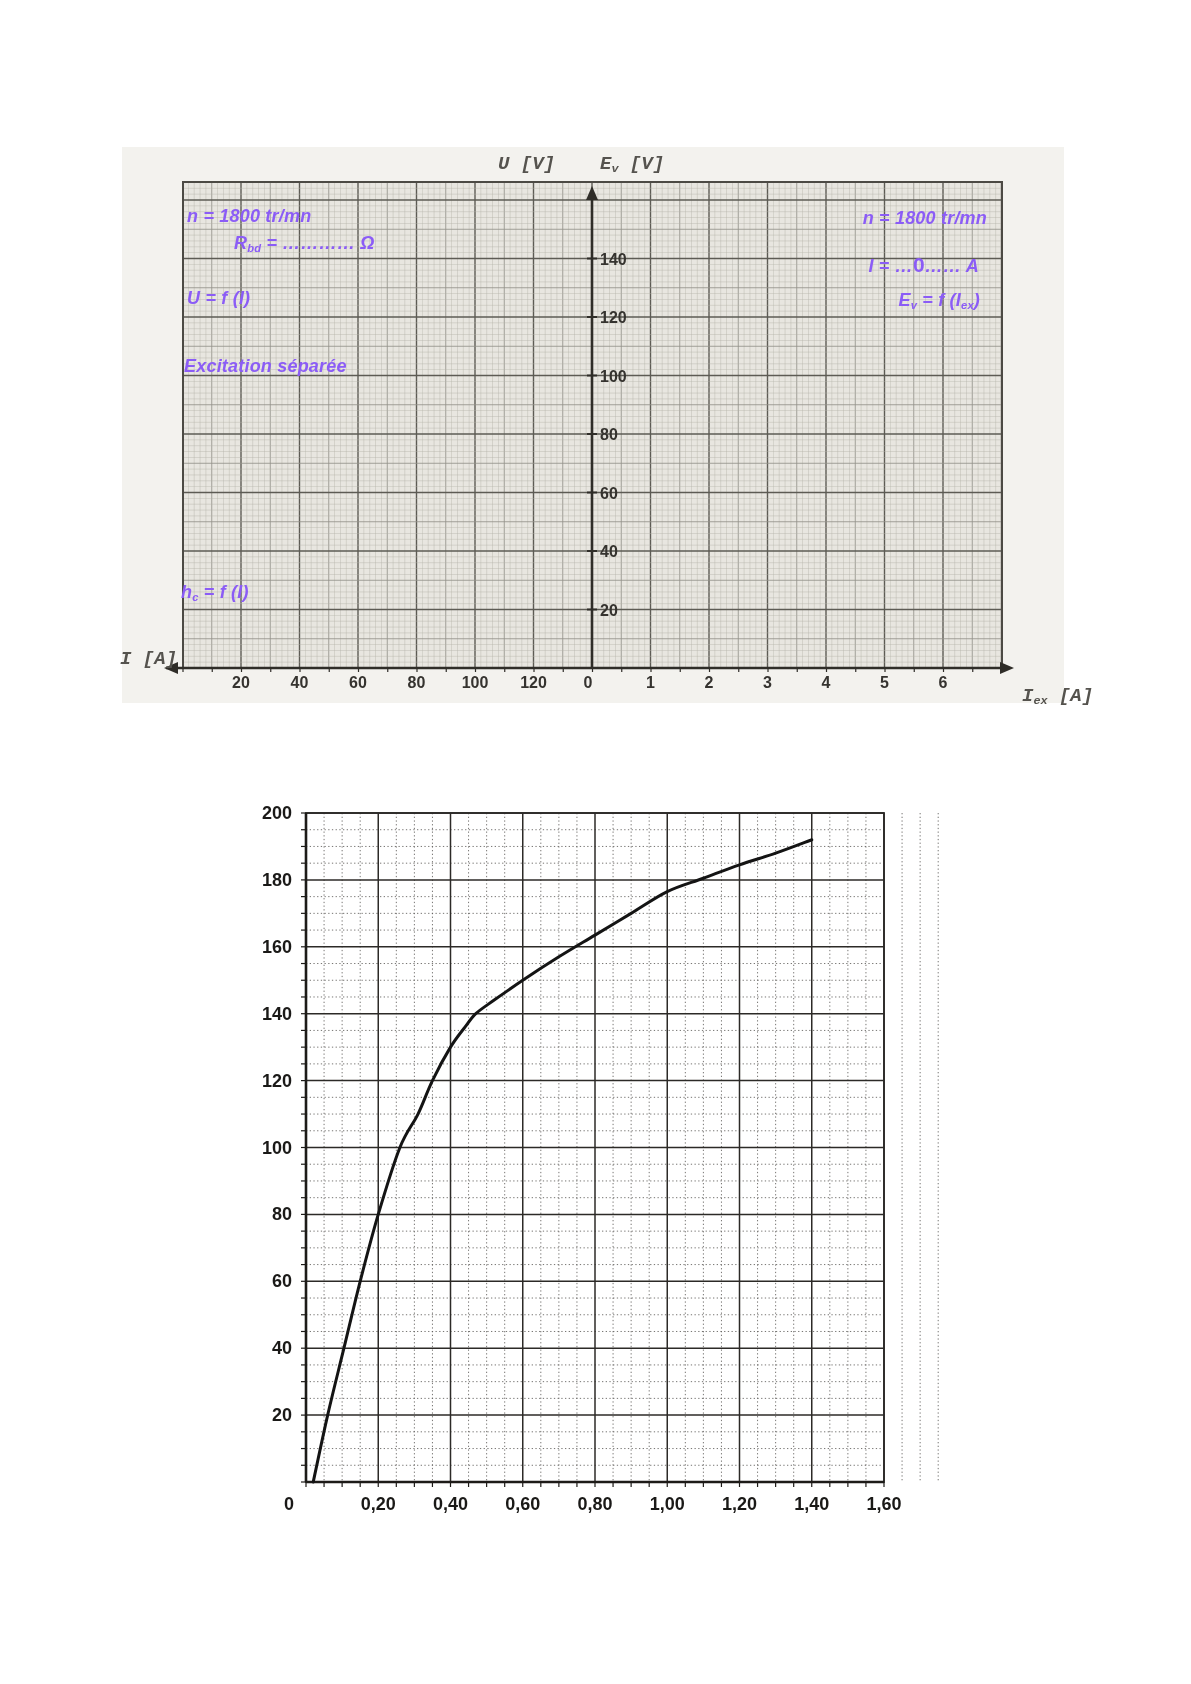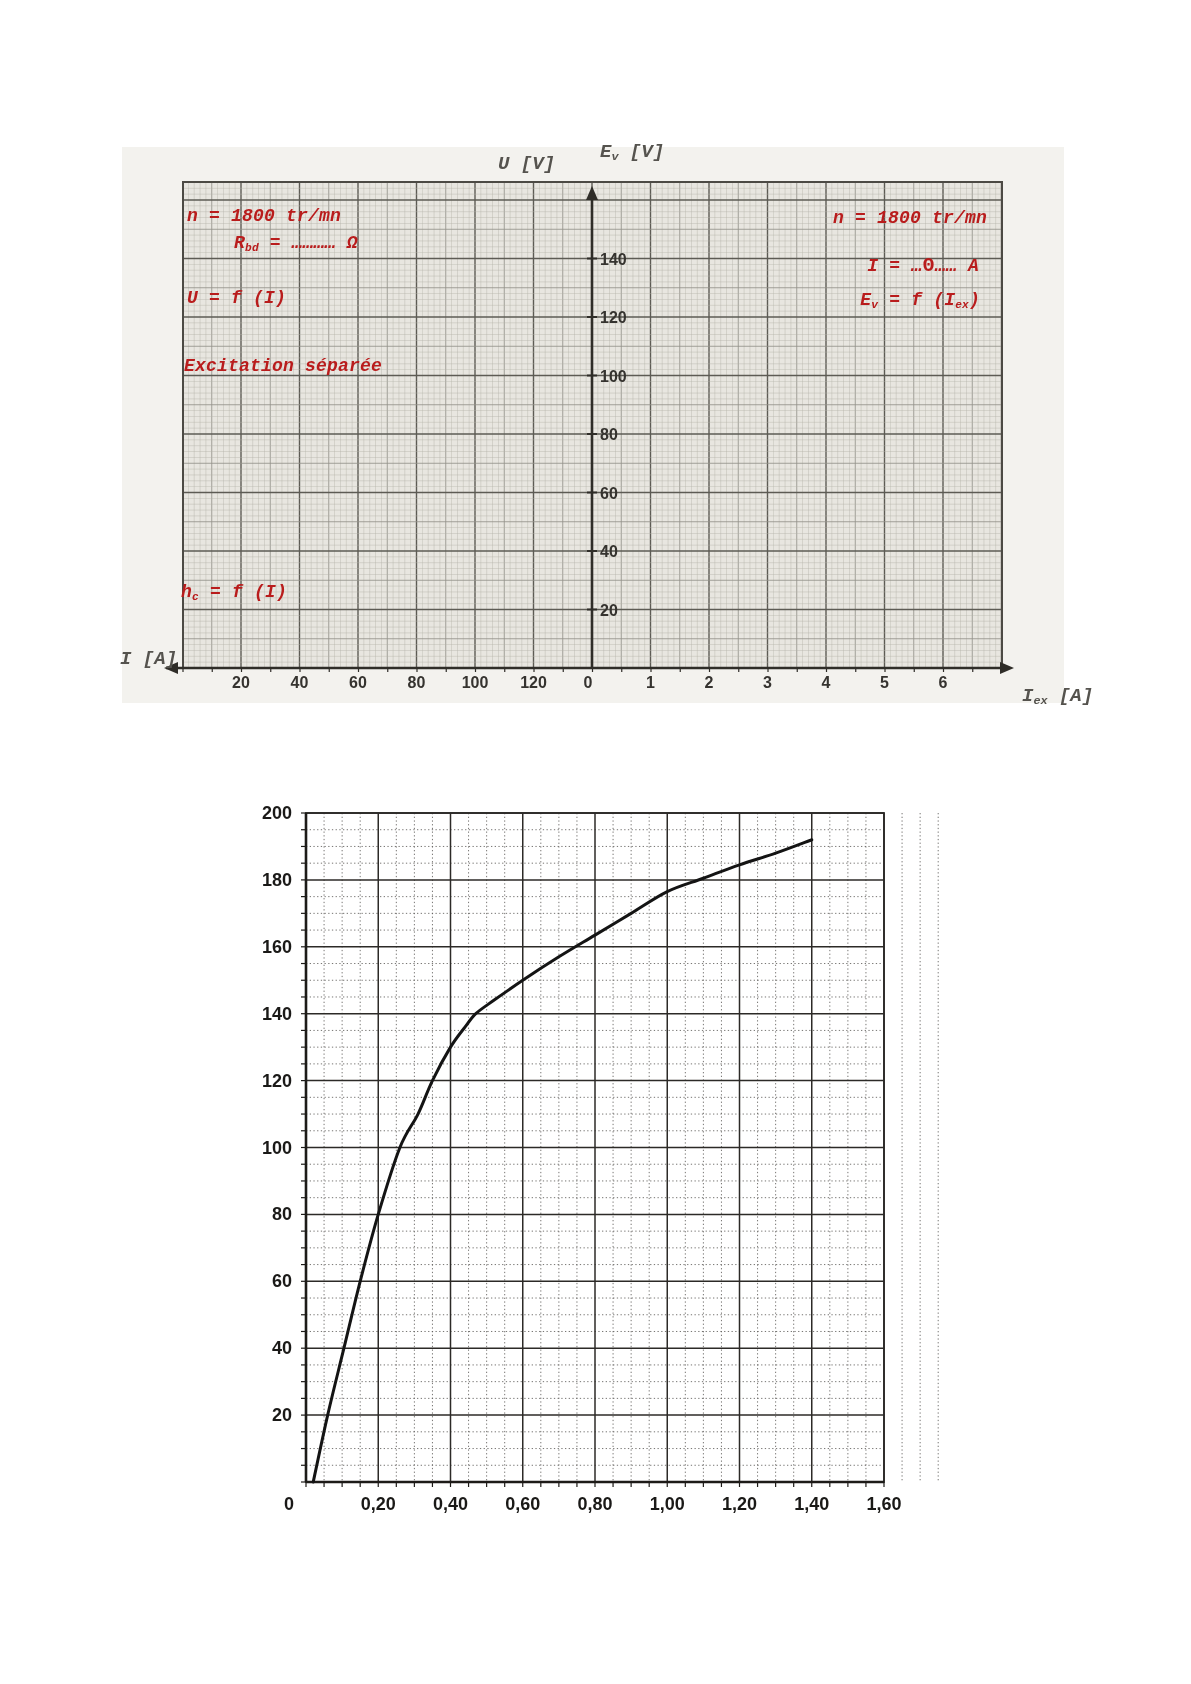--- a/index.html
+++ b/index.html
@@ -1,21 +1,21 @@
 <!DOCTYPE html>
 <html><head>
 <meta charset="utf-8">
 <style>
   html,body{margin:0;padding:0;background:#ffffff;}
   .page{position:relative;width:1191px;height:1684px;background:#ffffff;overflow:hidden;
         font-family:"Liberation Sans",sans-serif;}
   .scan{position:absolute;left:122px;top:147px;width:942px;height:556px;background:#f3f2ee;}
   svg{position:absolute;}
-  .ann{position:absolute;font-family:Liberation Mono, monospace;font-style:italic;
-       font-weight:600;font-size:18px;color:#b91c1c;white-space:nowrap;letter-spacing:.2px;}
+  .ann{position:absolute;font-family:Liberation Sans, sans-serif;font-style:italic;
+       font-weight:600;font-size:18px;color:#8b5cf6;white-space:nowrap;letter-spacing:.2px;}
   .ann .sub{font-size:.62em;vertical-align:-.28em;}
   .ann .hand{font-style:normal;font-weight:800;font-size:21px;line-height:0;}
   .ann.right{text-align:right;}
   .axis-title{position:absolute;font-family:Liberation Mono, monospace;font-style:italic;
        font-weight:600;font-size:19px;color:#55534e;white-space:nowrap;}
   .axis-title .sub{font-size:.62em;vertical-align:-.28em;}
 </style>
 </head>
 <body>
 
@@ -486,21 +486,21 @@
       <text x="522.75" y="1510" text-anchor="middle" font-size="18" font-family="&quot;Liberation Sans&quot;,sans-serif" font-weight="700" fill="#1a1917">0,60</text>
       <text x="595" y="1510" text-anchor="middle" font-size="18" font-family="&quot;Liberation Sans&quot;,sans-serif" font-weight="700" fill="#1a1917">0,80</text>
       <text x="667.25" y="1510" text-anchor="middle" font-size="18" font-family="&quot;Liberation Sans&quot;,sans-serif" font-weight="700" fill="#1a1917">1,00</text>
       <text x="739.5" y="1510" text-anchor="middle" font-size="18" font-family="&quot;Liberation Sans&quot;,sans-serif" font-weight="700" fill="#1a1917">1,20</text>
       <text x="811.75" y="1510" text-anchor="middle" font-size="18" font-family="&quot;Liberation Sans&quot;,sans-serif" font-weight="700" fill="#1a1917">1,40</text>
       <text x="884" y="1510" text-anchor="middle" font-size="18" font-family="&quot;Liberation Sans&quot;,sans-serif" font-weight="700" fill="#1a1917">1,60</text>
       <path d="M313.225,1482C315.6333333333333,1470.85 322.5572916666667,1437.3999999999999 327.675,1415.1C332.79270833333334,1392.8 338.5125,1370.5 343.93125,1348.2C349.34999999999997,1325.9 354.46770833333335,1303.6 360.1875,1281.3C365.90729166666665,1259 371.6270833333333,1236.7 378.25,1214.4C384.8729166666667,1192.1000000000001 393.30208333333337,1164.225 399.925,1147.5C406.54791666666665,1130.775 412.56875,1125.2 417.9875,1114.05C423.40625,1102.8999999999999 427.01875,1091.75 432.4375,1080.6C437.85625,1069.4499999999998 445.08125,1056.0700000000002 450.5,1047.15C455.91875,1038.23 460.73541666666665,1032.655 464.95,1027.08C469.1645833333333,1021.5049999999999 470.97083333333336,1018.1600000000001 475.7875,1013.7C480.6041666666667,1009.24 486.0229166666667,1005.895 493.85,1000.3199999999999C501.67708333333337,994.7449999999999 511.9125,987.4975 522.75,980.25C533.5875,973.0025 546.8333333333334,964.3612499999999 558.875,956.8349999999999C570.9166666666666,949.3087499999999 582.9583333333334,942.3399999999999 595,935.0925C607.0416666666666,927.845 619.0833333333334,920.5975000000001 631.125,913.35C643.1666666666666,906.1025 655.2083333333334,897.46125 667.25,891.6075C679.2916666666666,885.75375 691.3333333333334,882.6875 703.375,878.2275C715.4166666666666,873.7674999999999 727.4583333333334,869.02875 739.5,864.8475C751.5416666666666,860.66625 763.5833333333334,857.32125 775.625,853.14C787.6666666666666,848.95875 805.7291666666666,841.99 811.75,839.76" fill="none" stroke="#141414" stroke-width="3" stroke-linecap="round" stroke-linejoin="round"></path>
     </svg>
 
   <div class="axis-title" style="left:498px;top:153px;"><span>U</span><span> [V]</span></div>
-  <div class="axis-title" style="left:600px;top:141px;"><span>E</span><span class="sub">v</span><span> [V]</span></div>
+  <div class="axis-title" style="left:600px;top:153px;"><span>E</span><span class="sub">v</span><span> [V]</span></div>
   <div class="axis-title" style="left:120px;top:648px;"><span>I</span><span> [A]</span></div>
   <div class="axis-title" style="left:1022px;top:650px;margin-top:35px;"><span>I</span><span class="sub">ex</span><span> [A]</span></div>
 
   <div class="ann" style="left:187px;top:206px;"><span>n = 1800 tr/mn</span></div>
   <div class="ann" style="left:190px;top:233px;margin-left:44px;"><span>R</span><span class="sub">bd</span><span> = ………… Ω</span></div>
   <div class="ann" style="left:187px;top:288px;"><span>U = f (I)</span></div>
   <div class="ann" style="left:184px;top:335px;margin-top:21px;"><span>Excitation séparée</span></div>
   <div class="ann" style="left:181px;top:582px;"><span>h</span><span class="sub">c</span><span> = f (I)</span></div>
   <div class="ann right" style="right:204px;top:208px;"><span>n = 1800 tr/mn</span></div>
   <div class="ann right" style="right:212px;top:236px;margin-top:20px;"><span>I = …</span><span class="hand">0</span><span>…… A</span></div>

